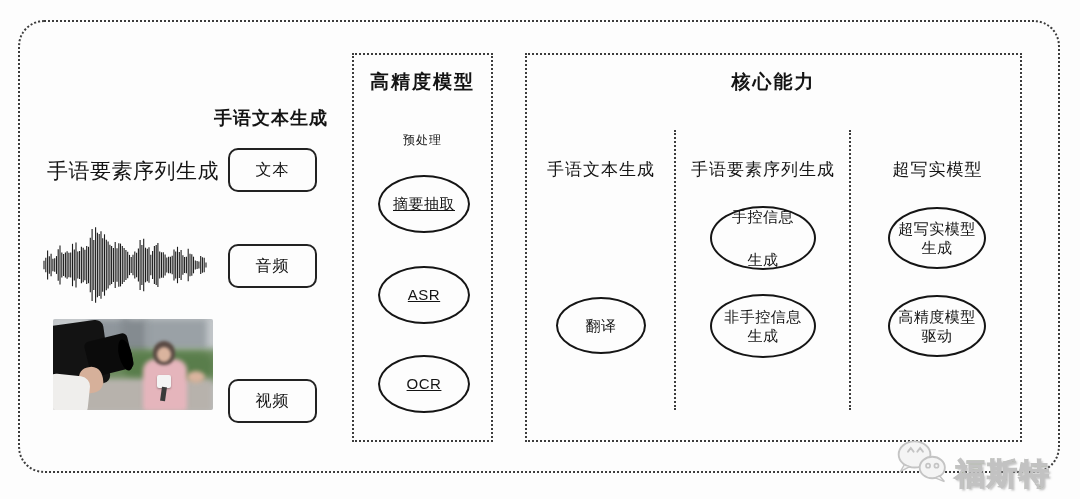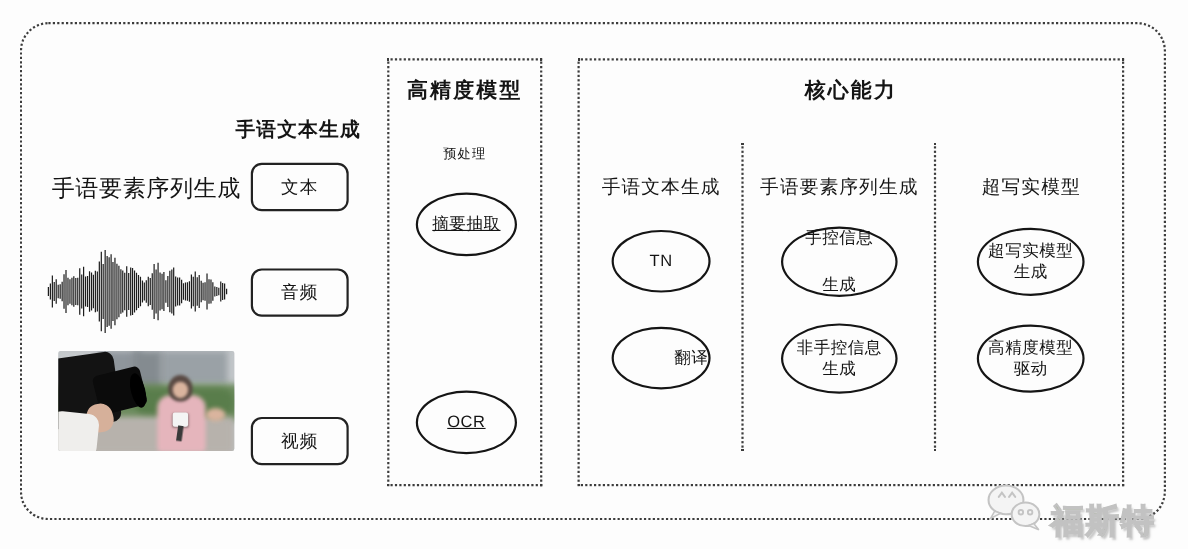--- a/index.html
+++ b/index.html
@@ -55,21 +55,21 @@
     font-size:15px;line-height:1.3;text-align:center;letter-spacing:0.5px;
   }
   .ellipse span{display:block;}
   .scene-el{left:24px;width:92px;height:58px;text-decoration:underline;}
   .se1{top:120px;} .se2{top:211px;} .se3{top:300px;}
   .col-label{position:absolute;top:103px;text-align:center;font-size:17px;letter-spacing:1px;}
   .cl1{left:0;width:148px;} .cl2{left:148px;width:176px;} .cl3{left:324px;width:173px;}
   .divider{position:absolute;top:75px;height:280px;width:0;border-left:2px dotted #3c3c3c;}
   .dv1{left:147px;} .dv2{left:322px;}
   .c1e{left:29px;width:90px;height:57px;}
-  .c1e.r1{top:154px;} .c1e.r2{top:242px;align-items:flex-end;}
+  .c1e.r1{top:154px;} .c1e.r2{top:242px;}
   .c2e{left:183px;width:106px;height:64px;}
   .c2e.r1{top:151px;gap:23px;} .c2e.r2{top:239px;}
   .c3e{left:361px;width:98px;height:62px;}
   .c3e.r1{top:152px;} .c3e.r2{top:240px;}
   
   .watermark{position:absolute;left:894px;top:426px;display:flex;align-items:center;gap:5px;z-index:5;}
   .wm-text{
     font-size:30px;font-weight:700;letter-spacing:2px;color:#4d7c0f;
     -webkit-text-stroke:1.2px #c2c2c2;text-shadow:2px 2px 2px rgba(150,150,150,0.55);margin-top:28px;
   }
@@ -209,38 +209,37 @@
   <div class="io-box b3">
     <span>视频</span>
   </div>
 
   <div class="panel scene-panel">
     <div class="panel-title">高精度模型</div>
     <div class="sub-label">预处理</div>
     <div class="ellipse scene-el se1">
       <span>摘要抽取</span>
     </div>
+    <div class="ellipse scene-el se2">
+      <span>ASR</span>
+    </div>
     <div class="ellipse scene-el se3">
       <span>OCR</span>
     </div>
   </div>
 
   <div class="panel core-panel">
     <div class="panel-title">核心能力</div>
     <div class="divider dv1"></div>
     <div class="divider dv2"></div>
 
     <div class="col-label cl1">手语文本生成</div>
     <div class="col-label cl2">手语要素序列生成</div>
     <div class="col-label cl3">超写实模型</div>
 
-    <div class="ellipse c1e r1">
-      <span>TN</span>
-      <span></span>
-    </div>
     <div class="ellipse c1e r2">
       <span>翻译</span>
       <span></span>
     </div>
 
     <div class="ellipse c2e r1">
       <span>手控信息</span>
       <span>生成</span>
     </div>
     <div class="ellipse c2e r2">

